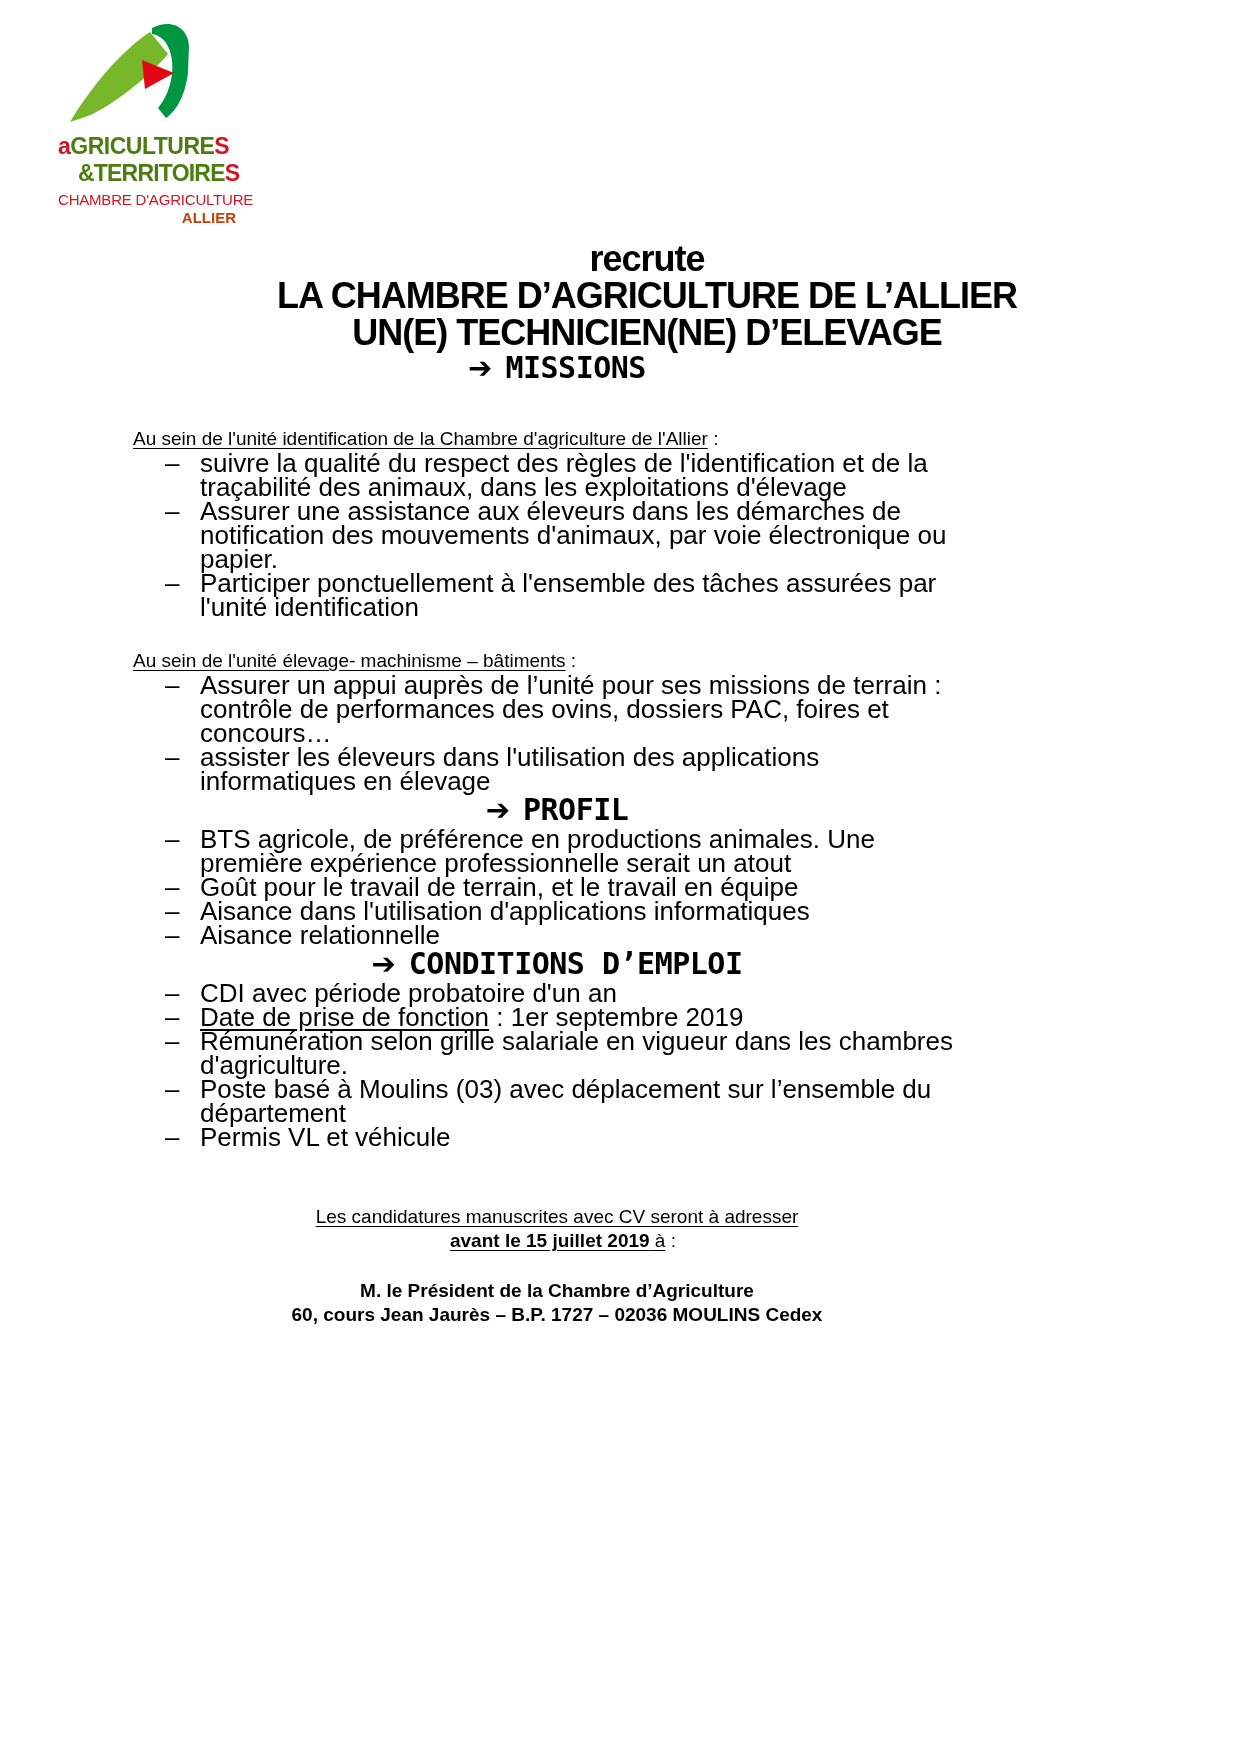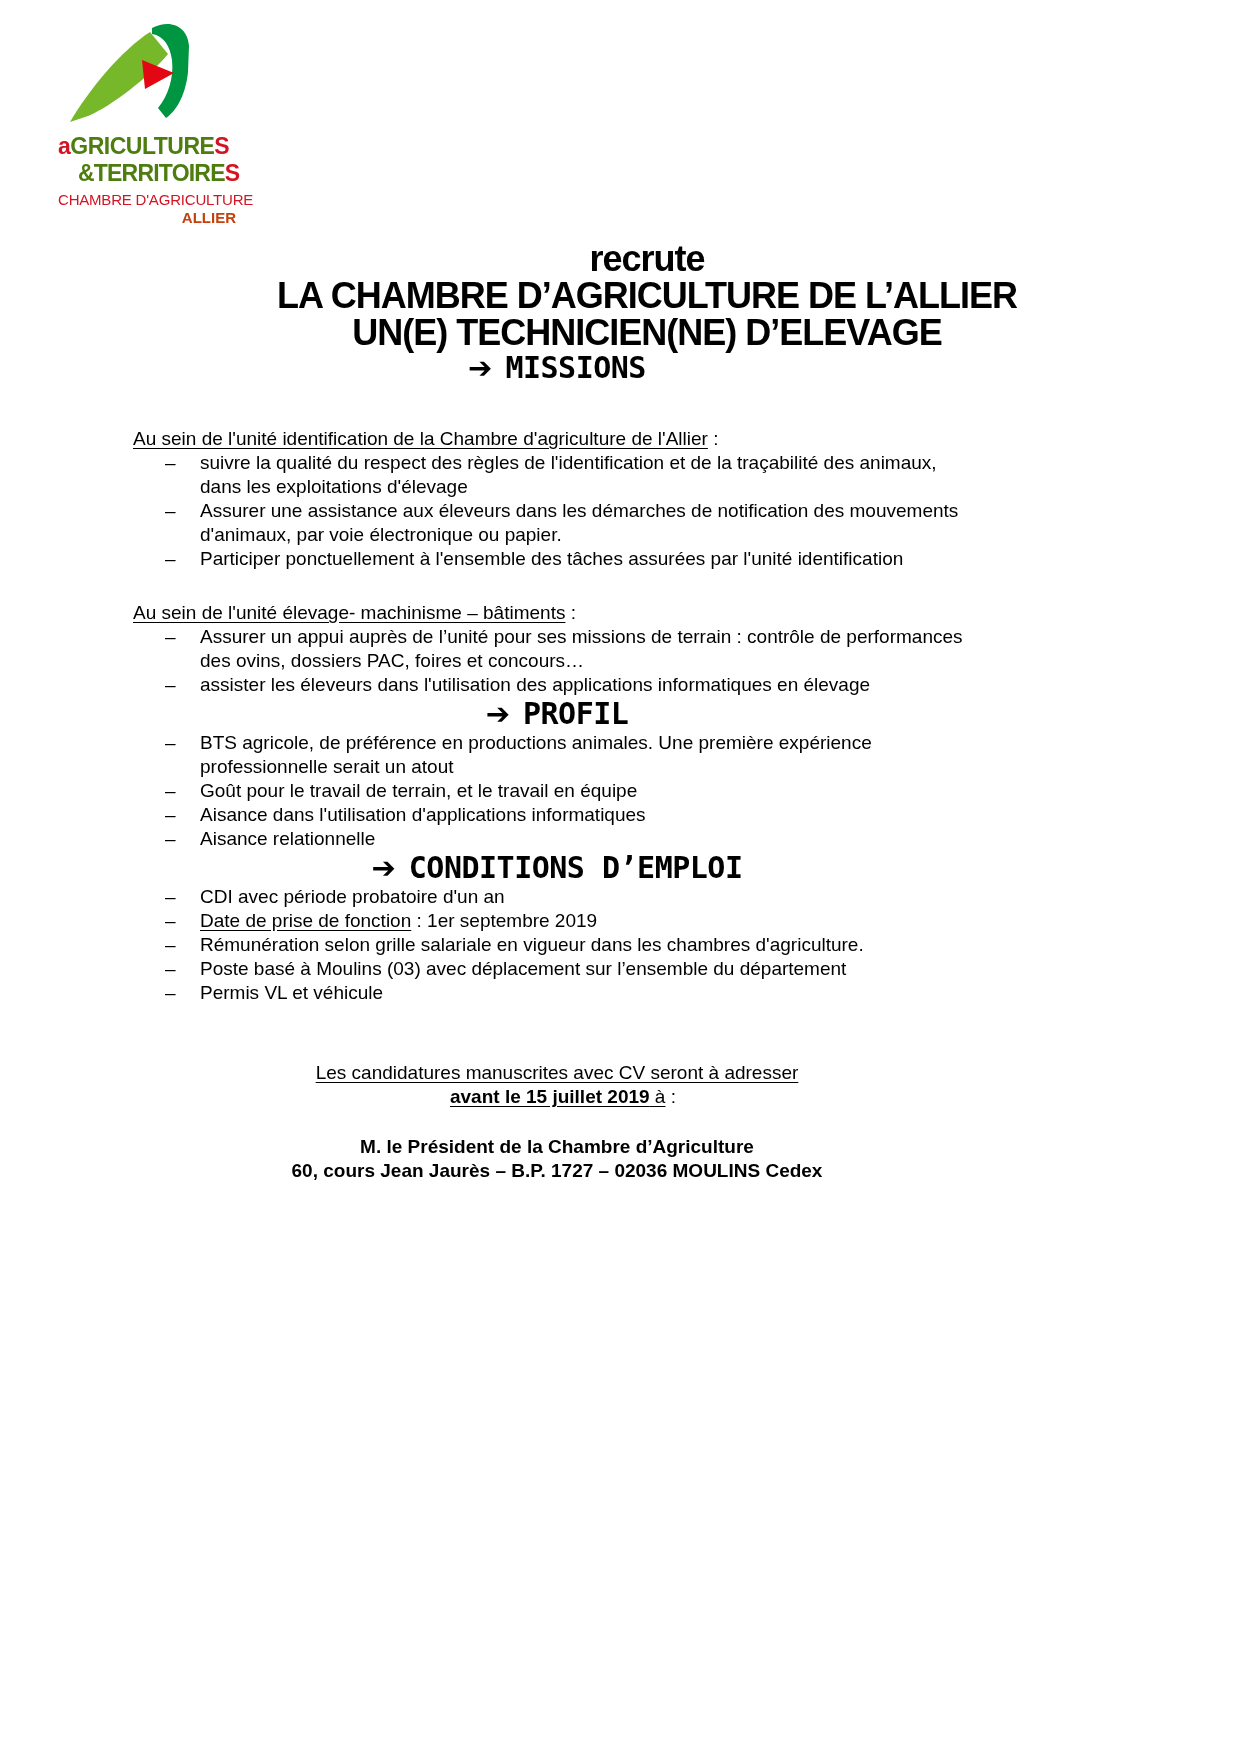--- a/index.html
+++ b/index.html
@@ -40,21 +40,21 @@
   .sec h2 .arrow { font-family:"DejaVu Sans",sans-serif; font-size:29px; margin-right:13px; letter-spacing:0; }
   .m-top-missions { margin-top:121px; }
   .m-top-profil   { margin-top:50px; }
   .m-top-cond     { margin-top:84px; }
 
   .intro { margin:42px 0 0 0; font-size:19px; line-height:24px; }
   .intro2 { margin-top:30px; }
   .u { text-decoration:underline; text-underline-offset:3px; }
   .b { font-weight:bold;margin-left:12px; }
 
-  ul.bullets { list-style:none; margin:0; padding:0; font-size:19px; line-height:24px; }
+  ul.bullets { list-style:none; margin:0; padding:0; font-size:26px; line-height:24px; }
   .after-h2 { margin-top:36px; }
   .after-h2-cond { margin-top:38px; }
   ul.bullets li { position:relative; padding-left:67px; }
   ul.bullets li::before { content:"\2013"; position:absolute; left:32px; top:0; }
 
   
   .closing { width:1114px; margin-top:56px; text-align:center; font-size:19px; line-height:24px; }
   .closing p { margin:0; }
   .closing .p3 { margin-top:26px; }
 </style>

